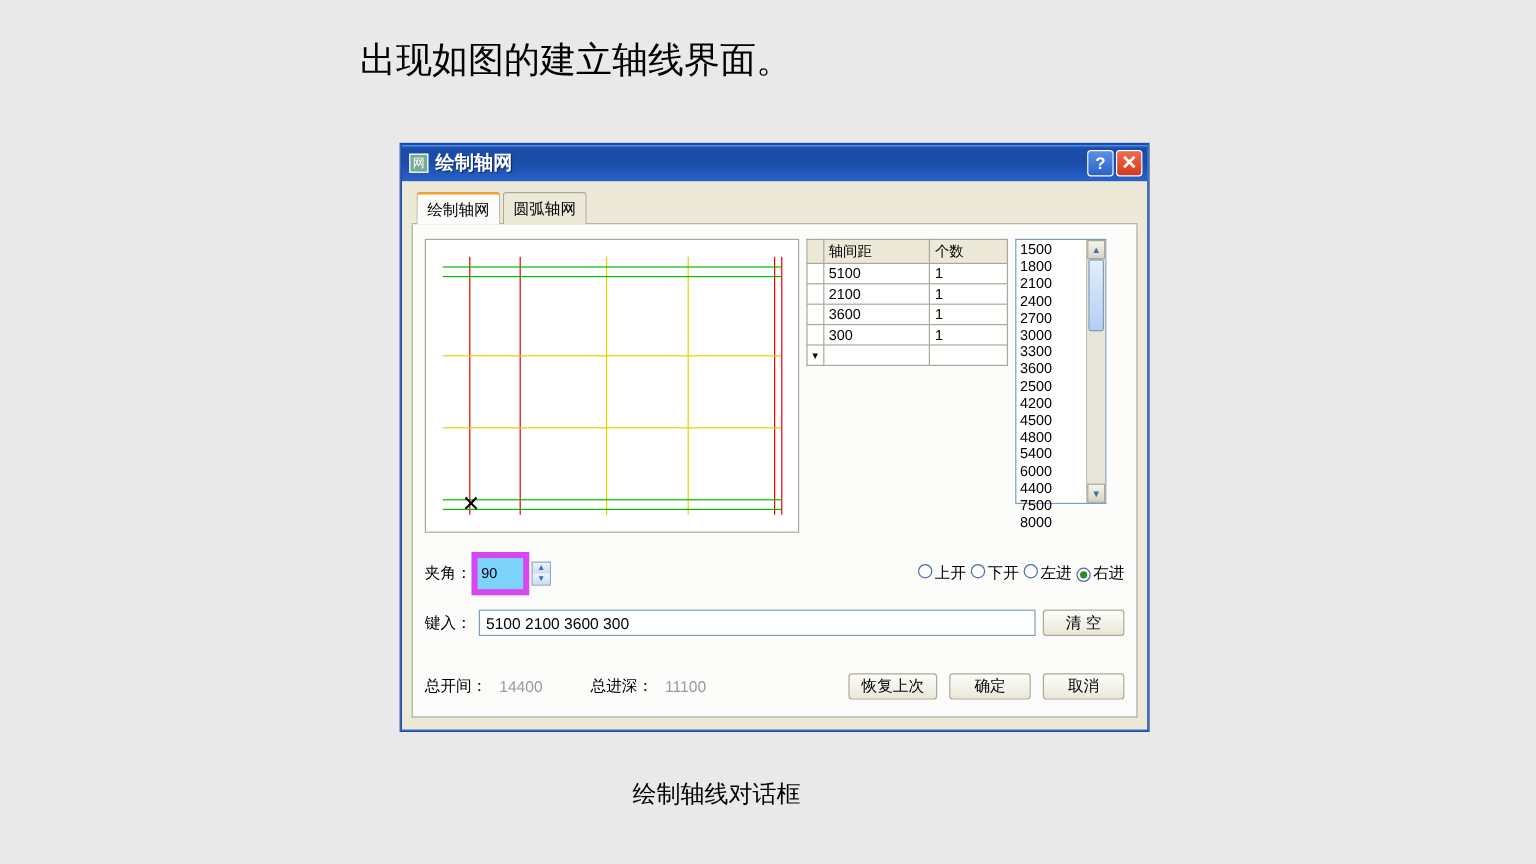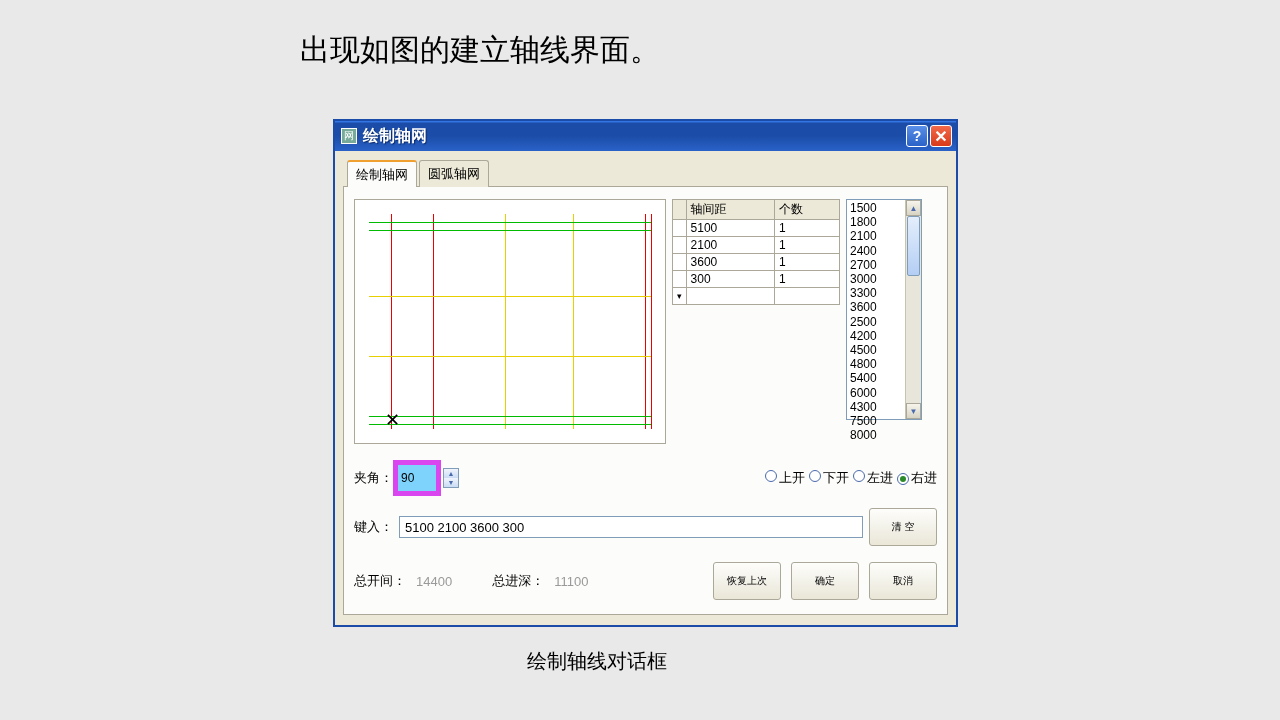--- a/index.html
+++ b/index.html
@@ -184,29 +184,29 @@
     display:inline-flex;align-items:center;justify-content:center;margin-right:2px;
     background:#fff;
   }
   .radio-dot.sel::after{content:"";width:6px;height:6px;background:#2a8a2a;border-radius:50%;}
   .row3 { margin-top:12px; display:flex; align-items:center; gap:6px;}
   .key-input {
     flex:1; height:22px; border:1px solid #7f9db9; background:#fff;
     padding:0 5px; font-size:13px;
   }
   .btn {
-    height:38px; padding:0 10px;
+    height:22px; padding:0 10px;
     border:1px solid #aca899; border-radius:3px;
     background:linear-gradient(#fdfdfb,#eae7d8);
-    font-size:10px;
+    font-size:13px;
     display:inline-flex;align-items:center;justify-content:center;
     min-width:68px;
   }
   .footer {
-    margin-top:16px; display:flex; align-items:center; gap:10px;
+    margin-top:31px; display:flex; align-items:center; gap:10px;
     font-size:13px;
   }
   .footer .dim { color:#9a9a9a; }
   .footer .spacer { flex:1; }
 </style>
 </head>
 <body>
 
 <div class="page-heading">出现如图的建立轴线界面。</div>
 <div class="page-caption">绘制轴线对话框</div>
@@ -288,21 +288,21 @@
               <div>2700</div>
               <div>3000</div>
               <div>3300</div>
               <div>3600</div>
               <div>2500</div>
               <div>4200</div>
               <div>4500</div>
               <div>4800</div>
               <div>5400</div>
               <div>6000</div>
-              <div>4300</div>
+              <div>4400</div>
               <div>7500</div>
               <div>8000</div>
             </div>
           <div class="scrollbar">
             <div class="sb-btn">▲</div>
             <div class="sb-track">
                 <div class="sb-thumb"></div>
               </div>
             <div class="sb-btn">▼</div>
           </div>

